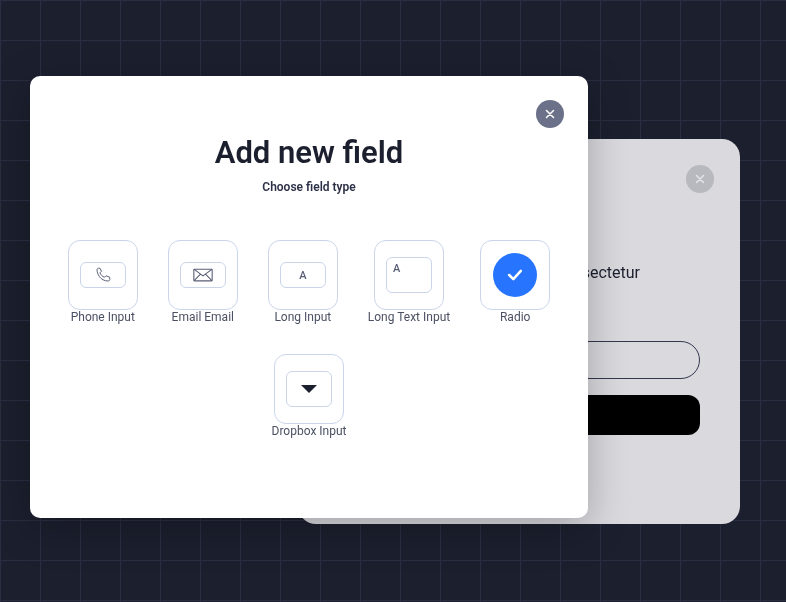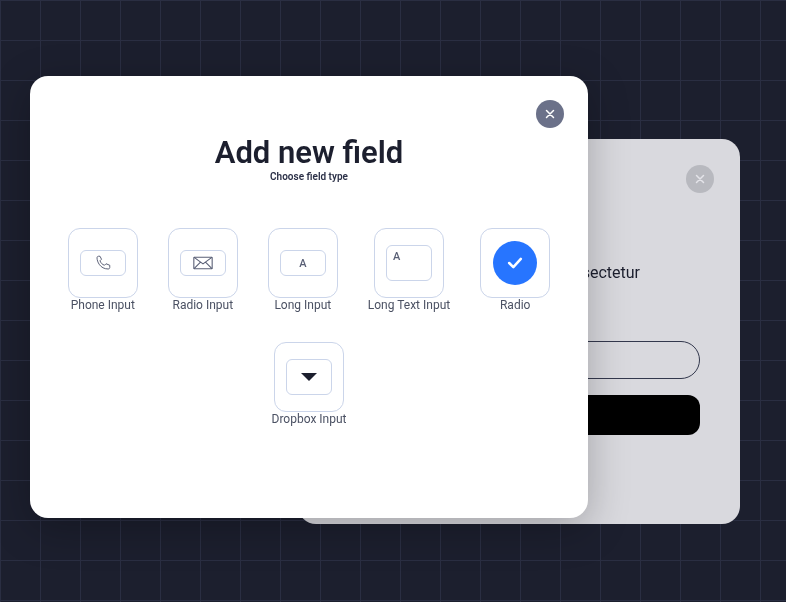--- a/index.html
+++ b/index.html
@@ -87,21 +87,21 @@
     }
 
     
     .dialog {
       position: absolute;
       left: 30px;
       top: 76px;
       width: 558px;
       height: 442px;
       background: #fff;
-      border-radius: 18px;
+      border-radius: 10px;
       box-shadow: 0 10px 40px rgba(0,0,0,0.25);
     }
 
     .dialog-close {
       position: absolute;
       top: 24px;
       right: 24px;
       width: 28px;
       height: 28px;
       border-radius: 50%;
@@ -120,22 +120,22 @@
     .dialog-title {
       text-align: center;
       margin-top: 58px;
       font-size: 31px;
       font-weight: 600;
       color: #1c1f2e;
     }
 
     .dialog-subtitle {
       text-align: center;
-      margin-top: 0;
-      font-size: 10px;
+      margin-top: 9px;
+      font-size: 12px;
       font-weight: 600;
       color: #2b3047;
     }
 
     .field-grid {
       display: flex;
       flex-wrap: wrap;
       justify-content: center;
       gap: 30px 30px;
       margin-top: 46px;
@@ -281,21 +281,21 @@
 
     <div class="field-option">
       <div class="field-box">
         <div class="inner-input">
           <svg width="20" height="14" viewBox="0 0 24 16">
             <rect x="1" y="1" width="22" height="14" rx="1" fill="none" stroke="#595f75" stroke-width="1.3"></rect>
             <path d="M1 1 L12 9 L23 1 M1 15 L9 7 M23 15 L15 7" fill="none" stroke="#595f75" stroke-width="1.3"></path>
           </svg>
         </div>
       </div>
-      <div class="field-label">Radio Input</div>
+      <div class="field-label">Email Email</div>
     </div>
 
     <div class="field-option">
       <div class="field-box">
         <div class="inner-input">
           <span class="letter-a">A</span>
         </div>
       </div>
       <div class="field-label">Long Input</div>
     </div>

